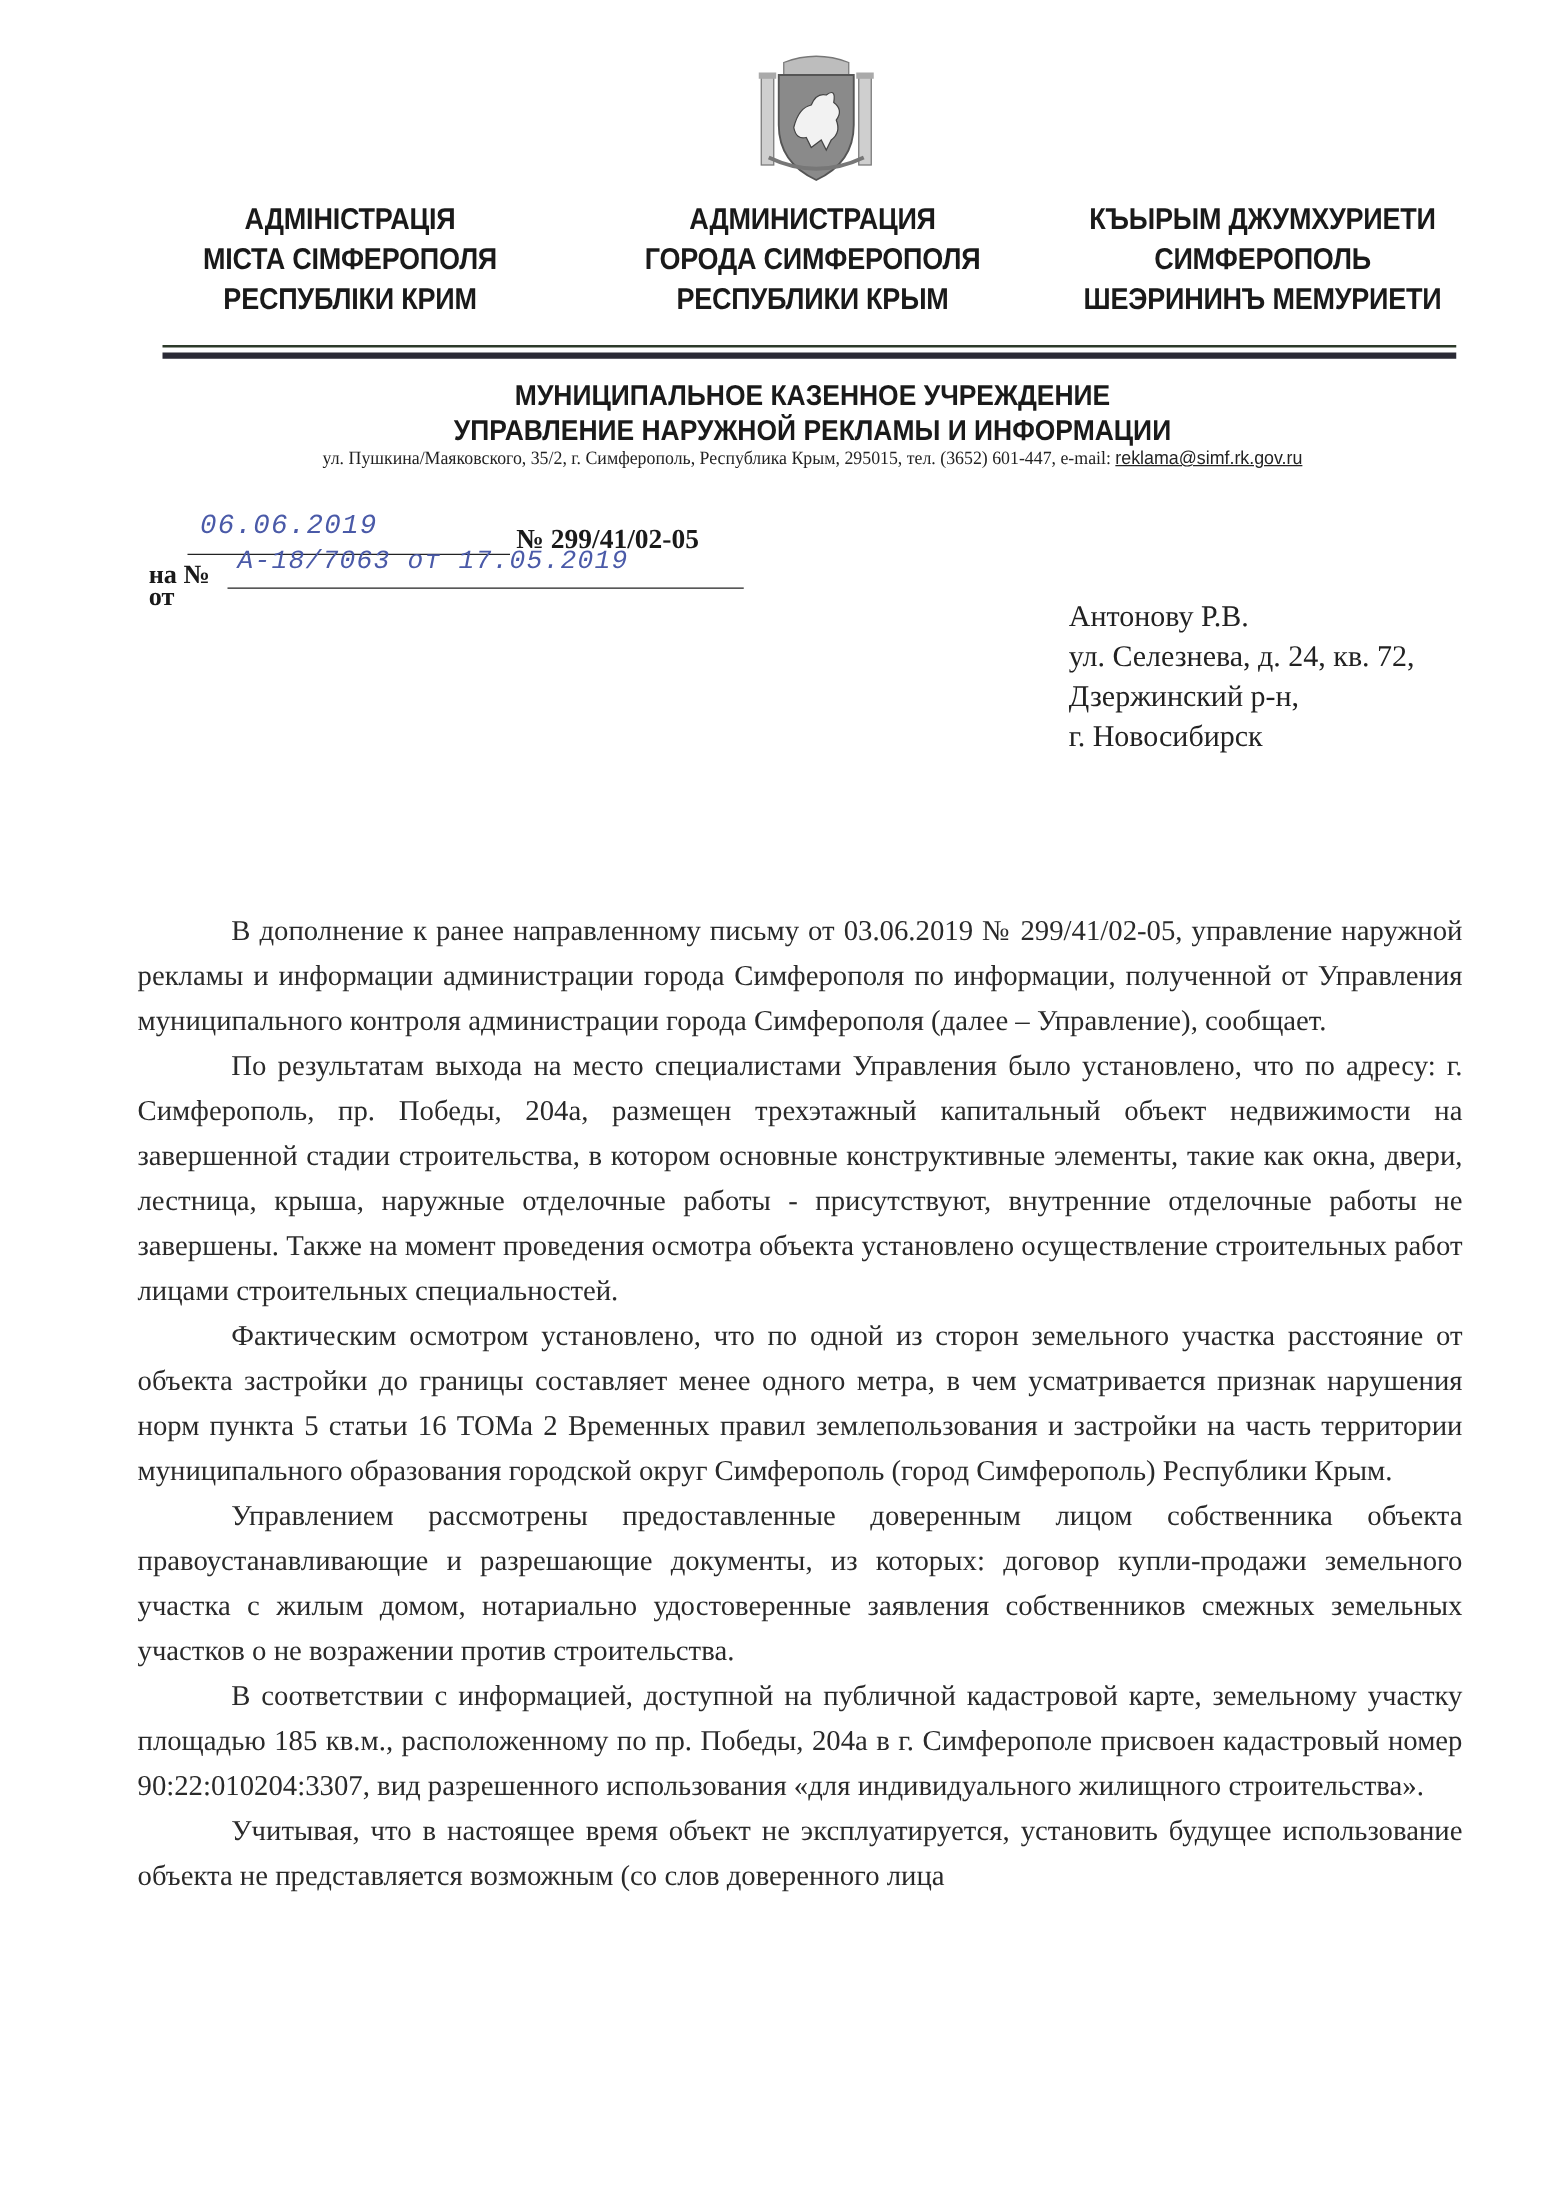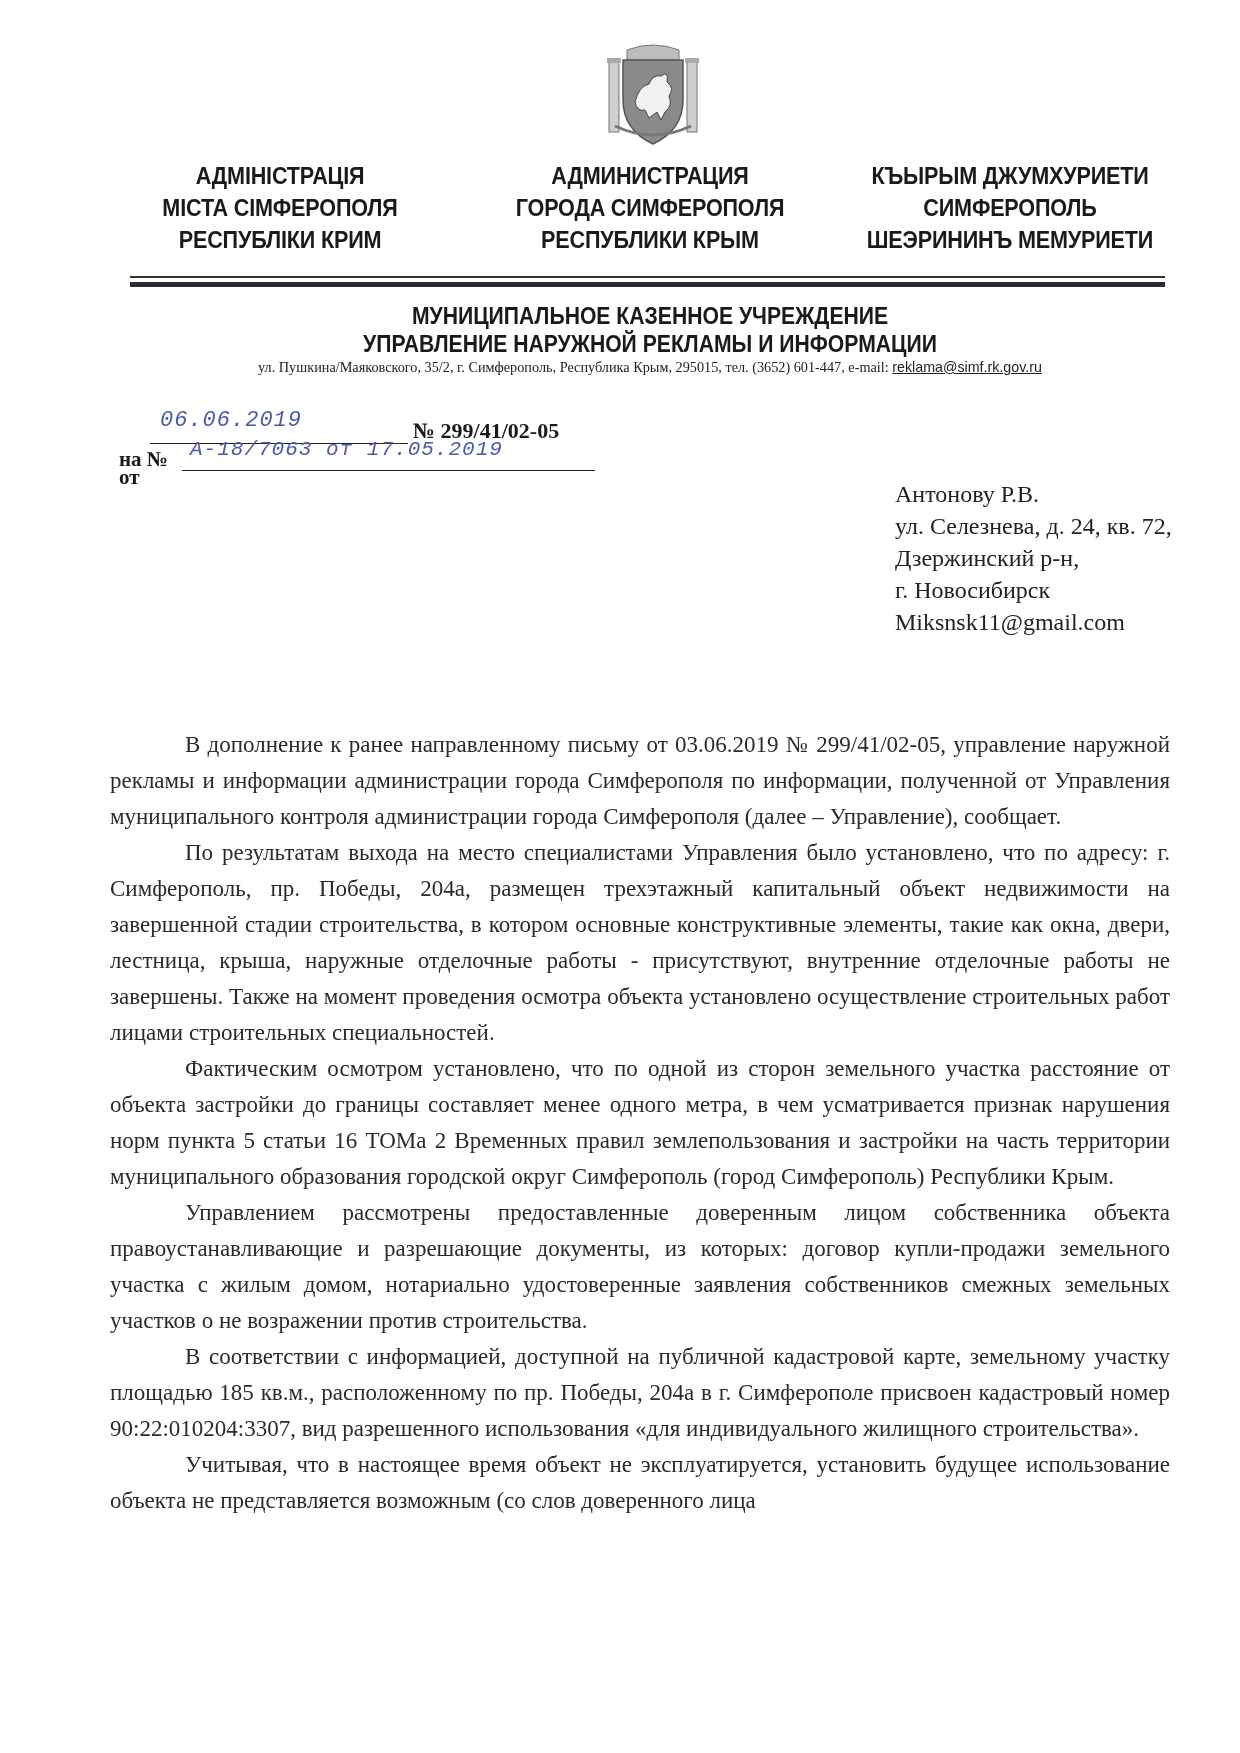--- a/index.html
+++ b/index.html
@@ -37,21 +37,21 @@
   .ref.num { left: 413px; top: 418px; font-size: 22px; }
   .hand { position: absolute; font-family: Liberation Mono, monospace; font-style: italic; color: #4a5aa8; font-size: 22px; letter-spacing: 1px; }
   .hand.date { left: 160px; top: 408px; }
   .hand.incoming { left: 190px; top: 438px; font-size: 21px; }
   .line { position: absolute; height: 1px; background: #222; }
   .line.l1 { left: 150px; top: 443px; width: 258px; }
   .line.l2 { left: 182px; top: 470px; width: 413px; }
 
   
   .recipient { position: absolute; left: 855px; top: 478px; font-family: "Liberation Serif", serif; font-size: 24px; line-height: 32px; color: #222; }
-  .recipient div { white-space: nowrap; margin-left: 40px; }
+  .recipient div { white-space: nowrap; }
 
   
   .body-text { position: absolute; left: 110px; top: 727px; width: 1060px; font-family: "Liberation Serif", serif; font-size: 23px;
                line-height: 36px; color: #2a2a2a; text-align: justify; }
   .body-text p { margin: 0; text-indent: 75px; }
 </style>
 </head>
 <body>
 
 <div class="page">
@@ -96,21 +96,20 @@
   <div class="ref num">№ 299/41/02-05</div>
   <div class="ref to-label">на №</div>
   <div class="hand incoming">А-18/7063 от 17.05.2019</div>
   <div class="line l2"></div>
 
   <div class="recipient">
     <div>Антонову Р.В.</div>
     <div>ул. Селезнева, д. 24, кв. 72,</div>
     <div>Дзержинский р-н,</div>
     <div>г. Новосибирск</div>
-    <div>Miksnsk11@gmail.com</div>
   </div>
 
   <div class="body-text">
     <p>В дополнение к ранее направленному письму от 03.06.2019 № 299/41/02-05, управление наружной рекламы и информации администрации города Симферополя по информации, полученной от Управления муниципального контроля администрации города Симферополя (далее – Управление), сообщает.</p>
     <p>По результатам выхода на место специалистами Управления было установлено, что по адресу: г. Симферополь, пр. Победы, 204а, размещен трехэтажный капитальный объект недвижимости на завершенной стадии строительства, в котором основные конструктивные элементы, такие как окна, двери, лестница, крыша, наружные отделочные работы - присутствуют, внутренние отделочные работы не завершены. Также на момент проведения осмотра объекта установлено осуществление строительных работ лицами строительных специальностей.</p>
     <p>Фактическим осмотром установлено, что по одной из сторон земельного участка расстояние от объекта застройки до границы составляет менее одного метра, в чем усматривается признак нарушения норм пункта 5 статьи 16 ТОМа 2 Временных правил землепользования и застройки на часть территории муниципального образования городской округ Симферополь (город Симферополь) Республики Крым.</p>
     <p>Управлением рассмотрены предоставленные доверенным лицом собственника объекта правоустанавливающие и разрешающие документы, из которых: договор купли-продажи земельного участка с жилым домом, нотариально удостоверенные заявления собственников смежных земельных участков о не возражении против строительства.</p>
     <p>В соответствии с информацией, доступной на публичной кадастровой карте, земельному участку площадью 185 кв.м., расположенному по пр. Победы, 204а в г. Симферополе присвоен кадастровый номер 90:22:010204:3307, вид разрешенного использования «для индивидуального жилищного строительства».</p>
     <p>Учитывая, что в настоящее время объект не эксплуатируется, установить будущее использование объекта не представляется возможным (со слов доверенного лица</p>
   </div>

